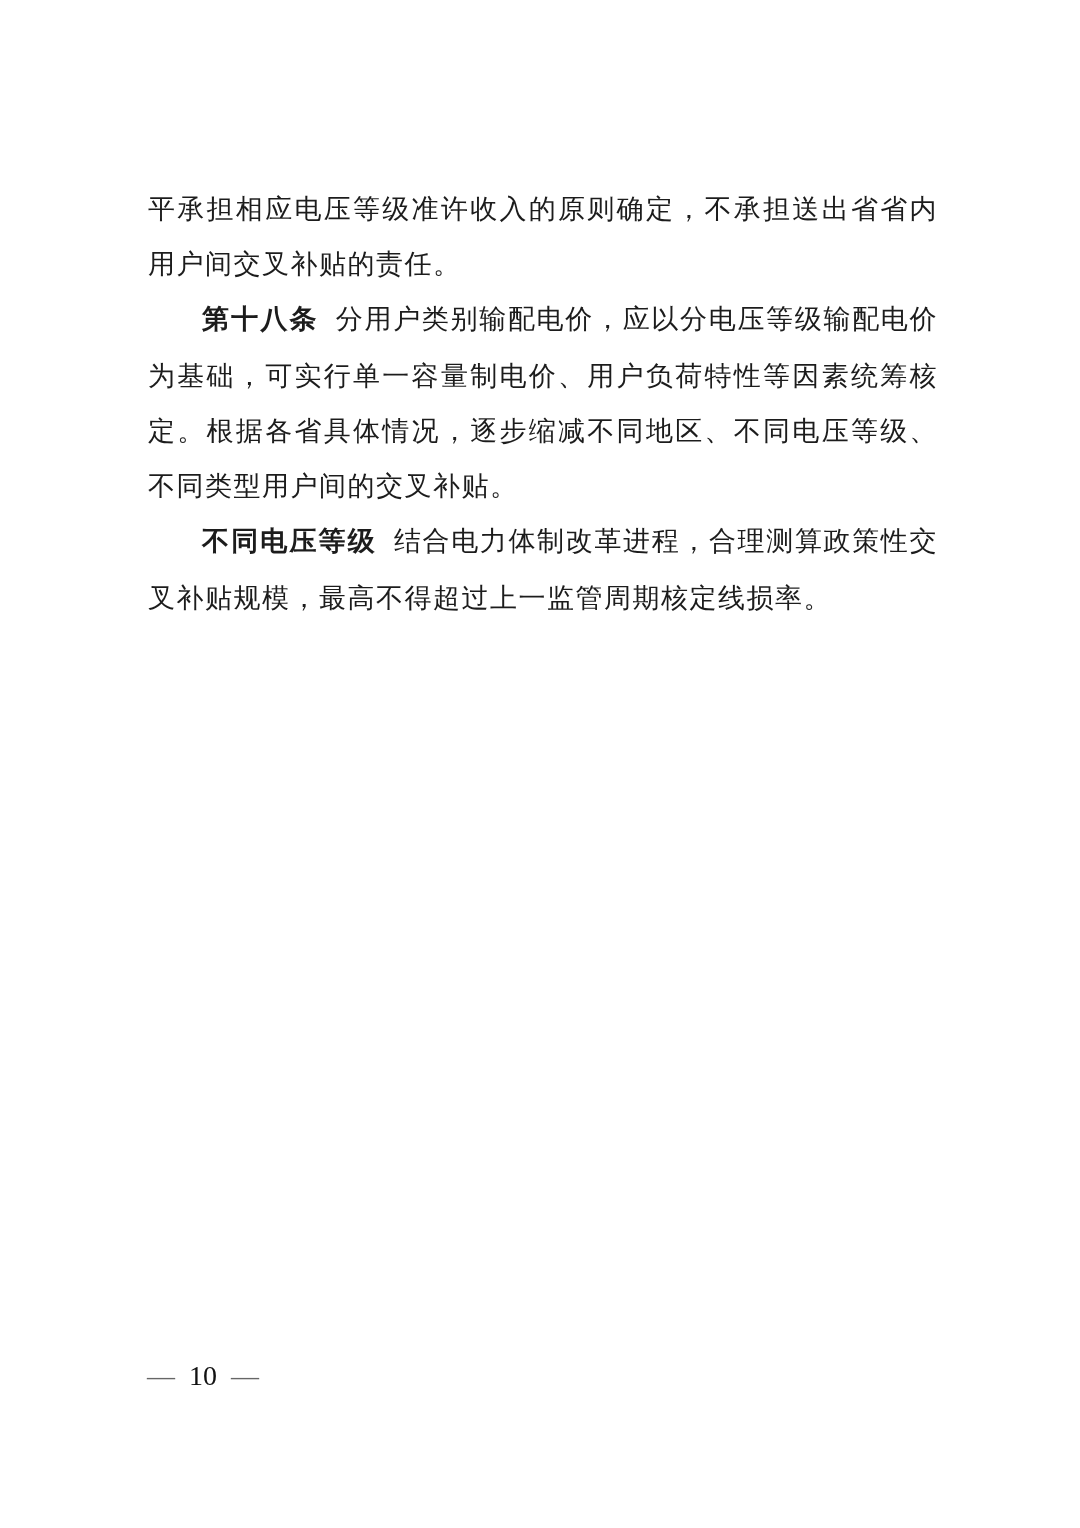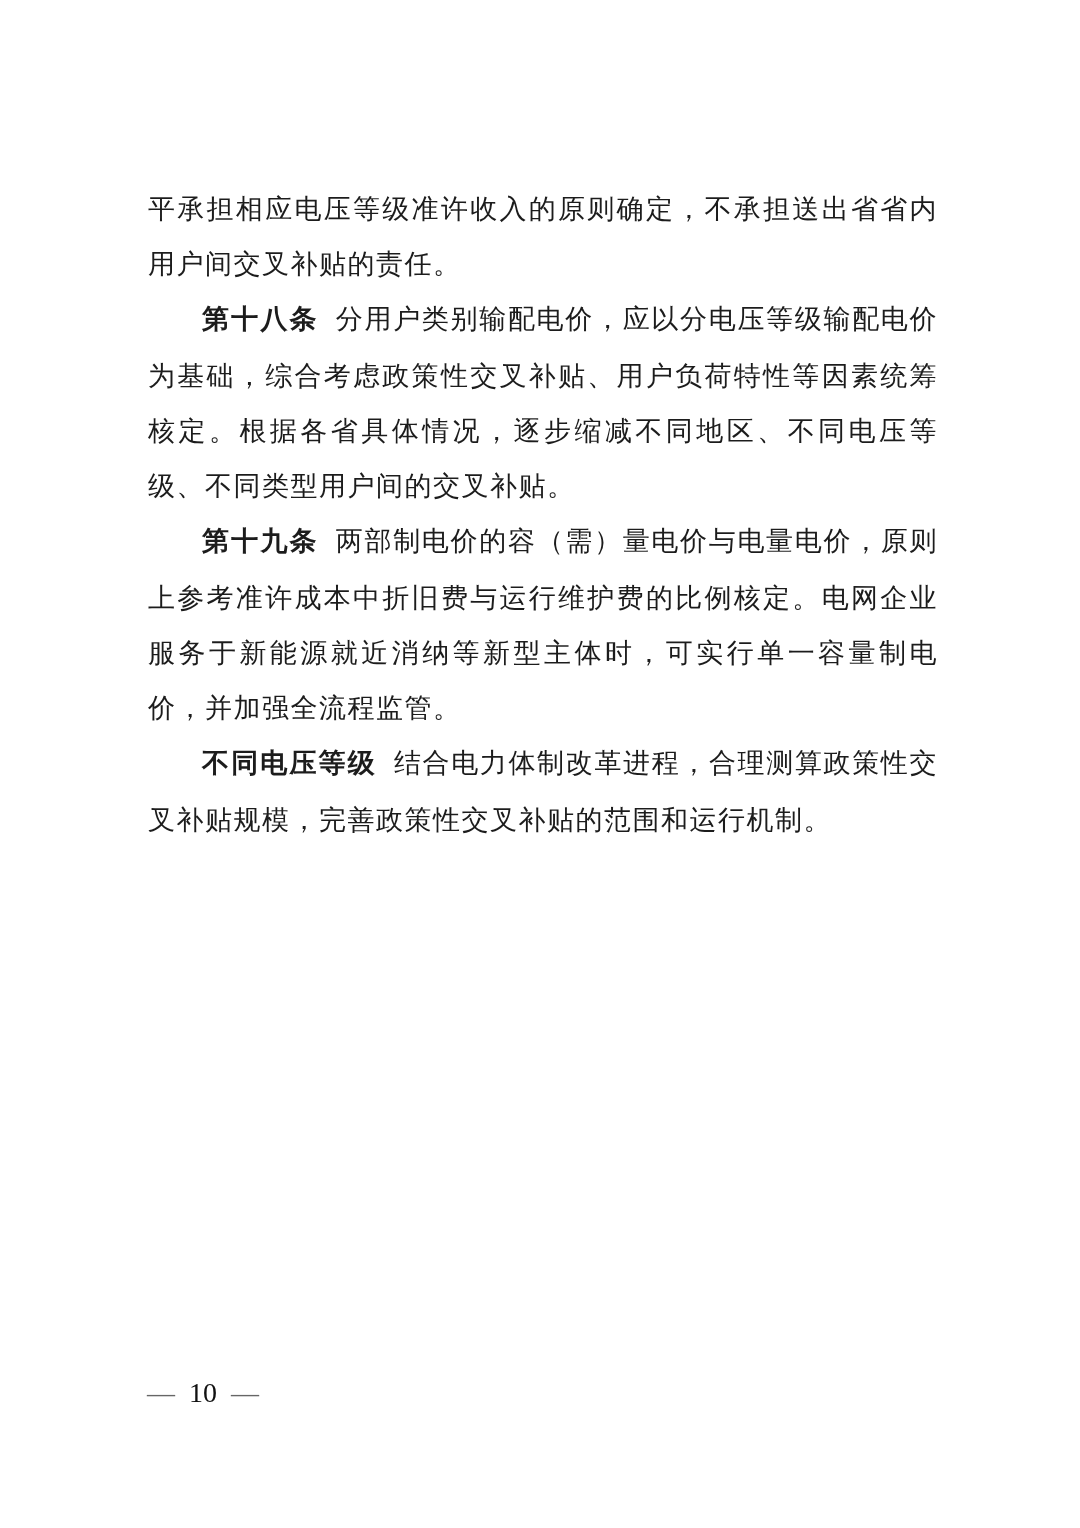--- a/index.html
+++ b/index.html
@@ -46,39 +46,38 @@
     align-items: center;
     font-size: 28px;
     line-height: 40px;
   }
   .footer .dash {
     color: #666666;
     letter-spacing: 0;
   }
   .footer .page-num {
     color: #111111;
-    margin: 17px 14px;
+    margin: 0 14px;
     font-family: "Liberation Serif", serif;
   }
 </style>
 </head>
 <body>
 
 <div class="page">
 
   <div class="content">
 
     <p class="para no-indent"><span>平承担相应电压等级准许收入的原则确定，不承担送出省省内用户间交叉补贴的责任。</span></p>
 
-    <p class="para"><span class="article-num">第十八条</span><span>分用户类别输配电价，应以分电压等级输配电价为基础，综合考虑政策性交叉补贴、用户负荷特性等因素统筹核定。根据各省具体情况，逐步缩减不同地区、不同电压等级、不同类型用户间的交叉补贴。</span></p>
-
-    <p class="para"><span class="article-num">第十九条</span><span>两部制电价的容（需）量电价与电量电价，原则上参考准许成本中折旧费与运行维护费的比例核定。电网企业服务于新能源就近消纳等新型主体时，可实行单一容量制电价，并加强全流程监管。</span></p>
+    <p class="para"><span class="article-num">第十八条</span><span>分用户类别输配电价，应以分电压等级输配电价为基础，可实行单一容量制电价、用户负荷特性等因素统筹核定。根据各省具体情况，逐步缩减不同地区、不同电压等级、不同类型用户间的交叉补贴。</span></p>
 
 
-    <p class="para"><span class="article-num">不同电压等级</span><span>结合电力体制改革进程，合理测算政策性交叉补贴规模，完善政策性交叉补贴的范围和运行机制。</span></p>
+
+    <p class="para"><span class="article-num">不同电压等级</span><span>结合电力体制改革进程，合理测算政策性交叉补贴规模，最高不得超过上一监管周期核定线损率。</span></p>
 
 
   </div>
 
   <div class="footer">
     <span class="dash">—</span>
     <span class="page-num">10</span>
     <span class="dash">—</span>
   </div>
 

